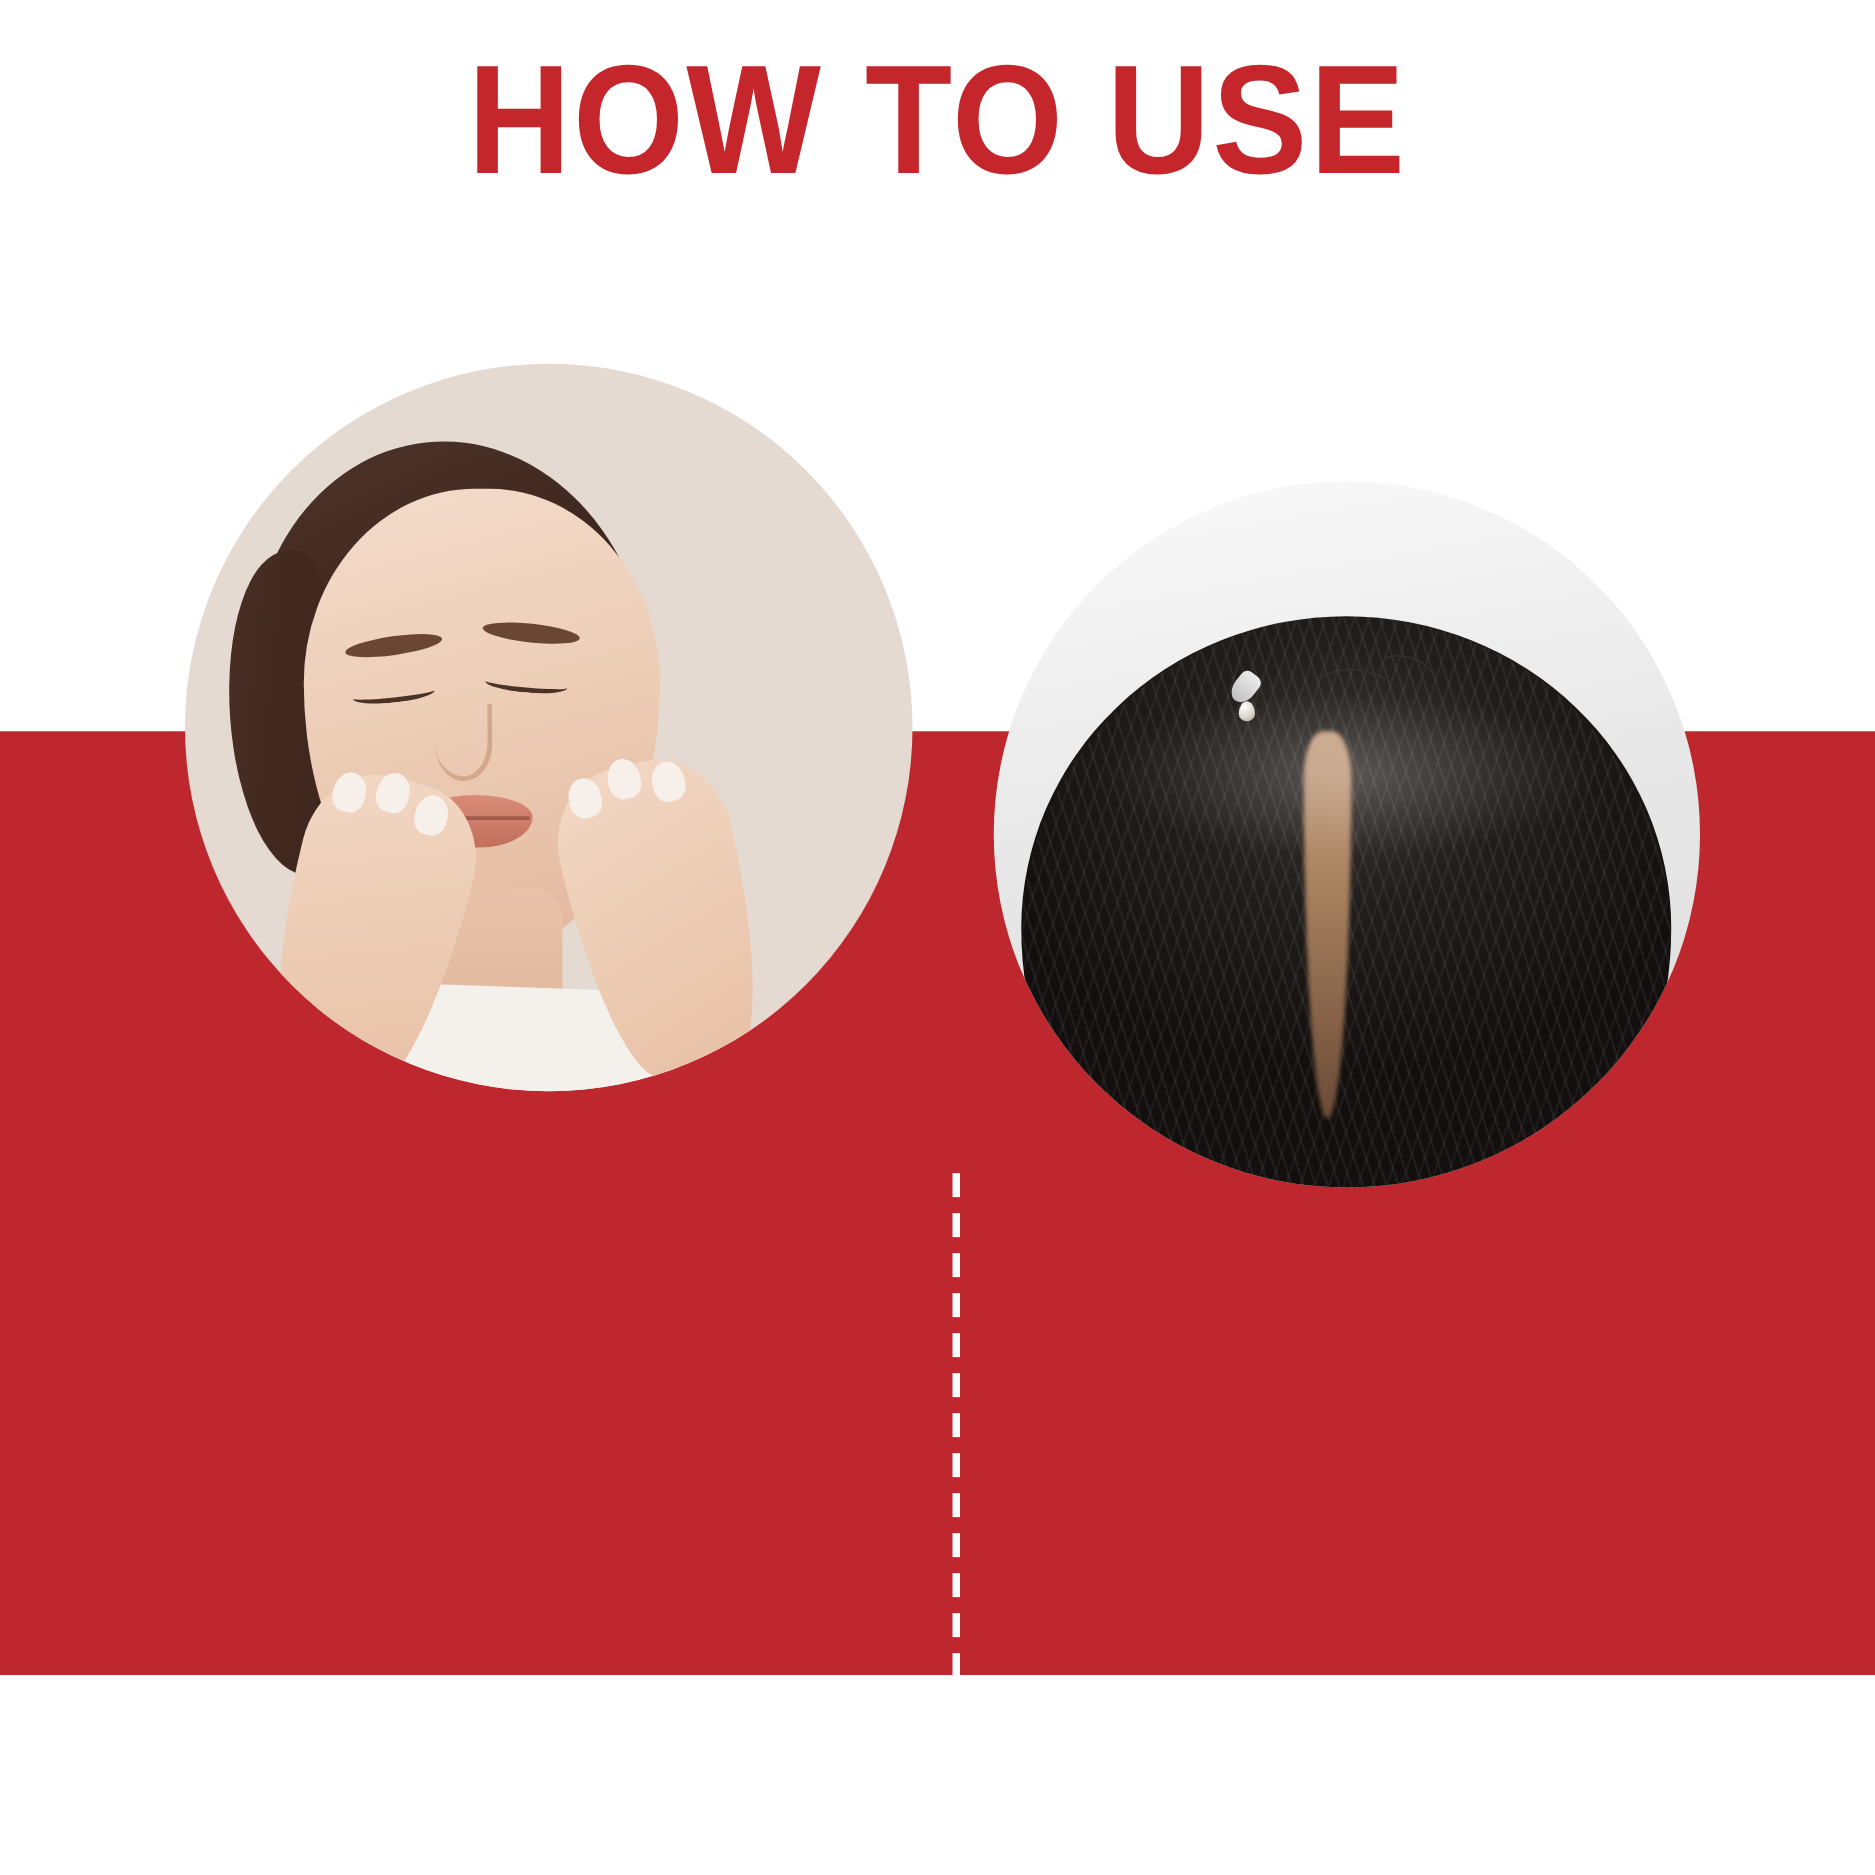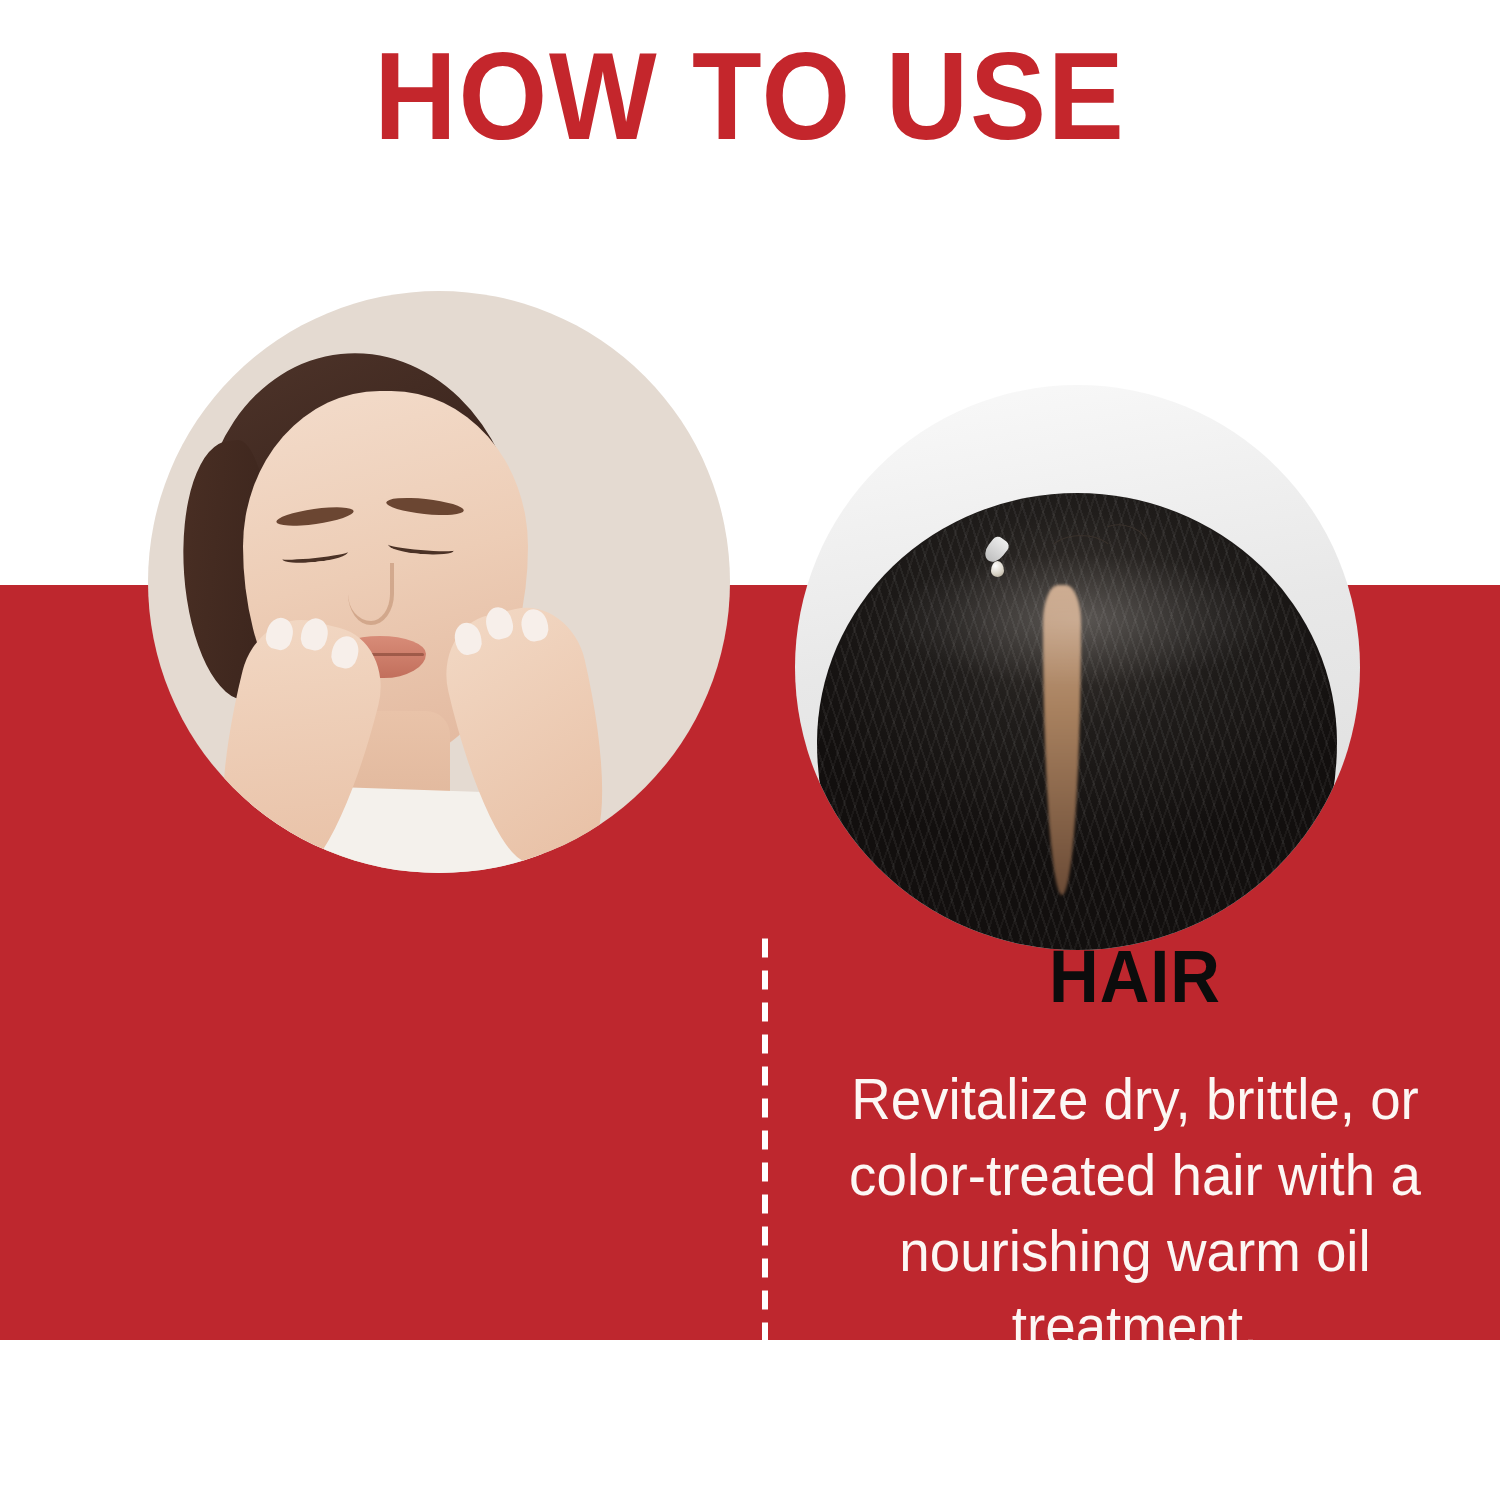--- a/index.html
+++ b/index.html
@@ -351,18 +351,14 @@
       <div class="flyaway" style="left:300px; top:140px; width:54px; height:40px; transform:rotate(18deg);"></div>
       <div class="dropper"></div>
       <div class="dropper-tip"></div>
       <div class="oil-drop"></div>
     </div>
   </div>
 
   <div class="divider"></div>
 
 
-  <div class="col" id="col-hair">
-    <div class="col-heading">HAIR</div>
-    <div class="col-body">Revitalize dry, brittle, or color-treated hair with a nourishing warm oil treatment.</div>
-  </div>
 
 </div>
 
 </body></html>

